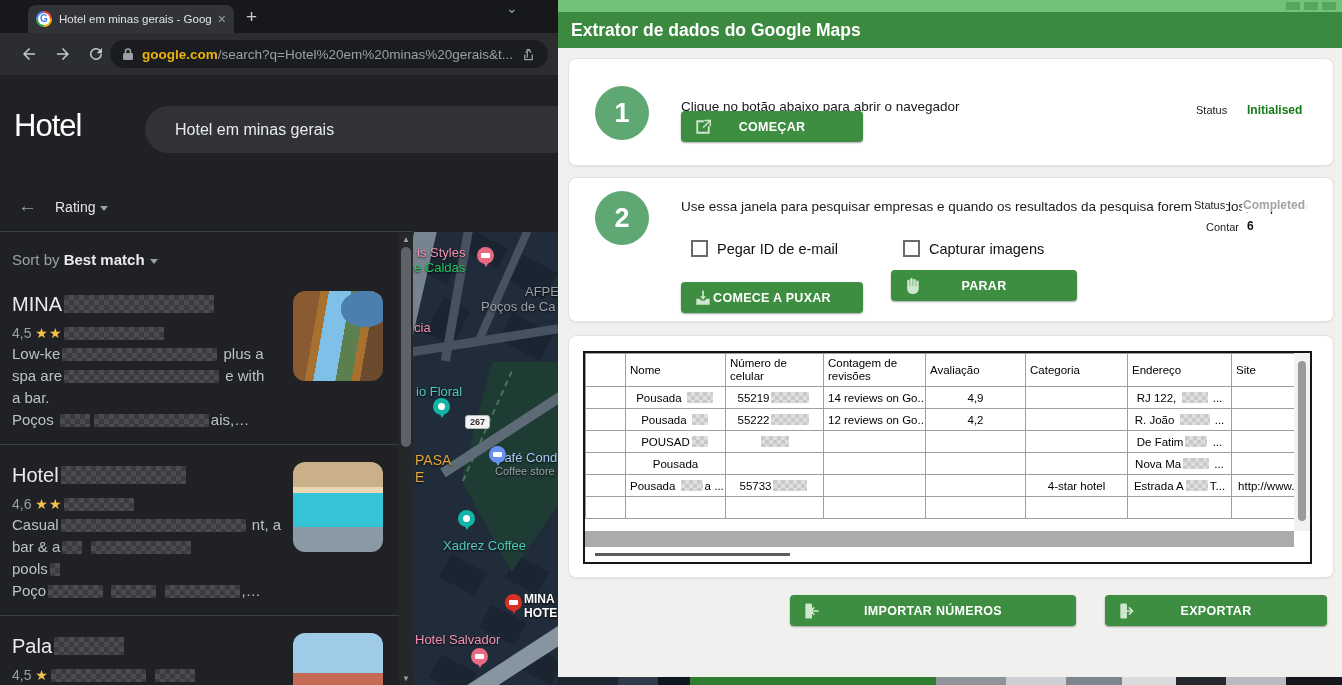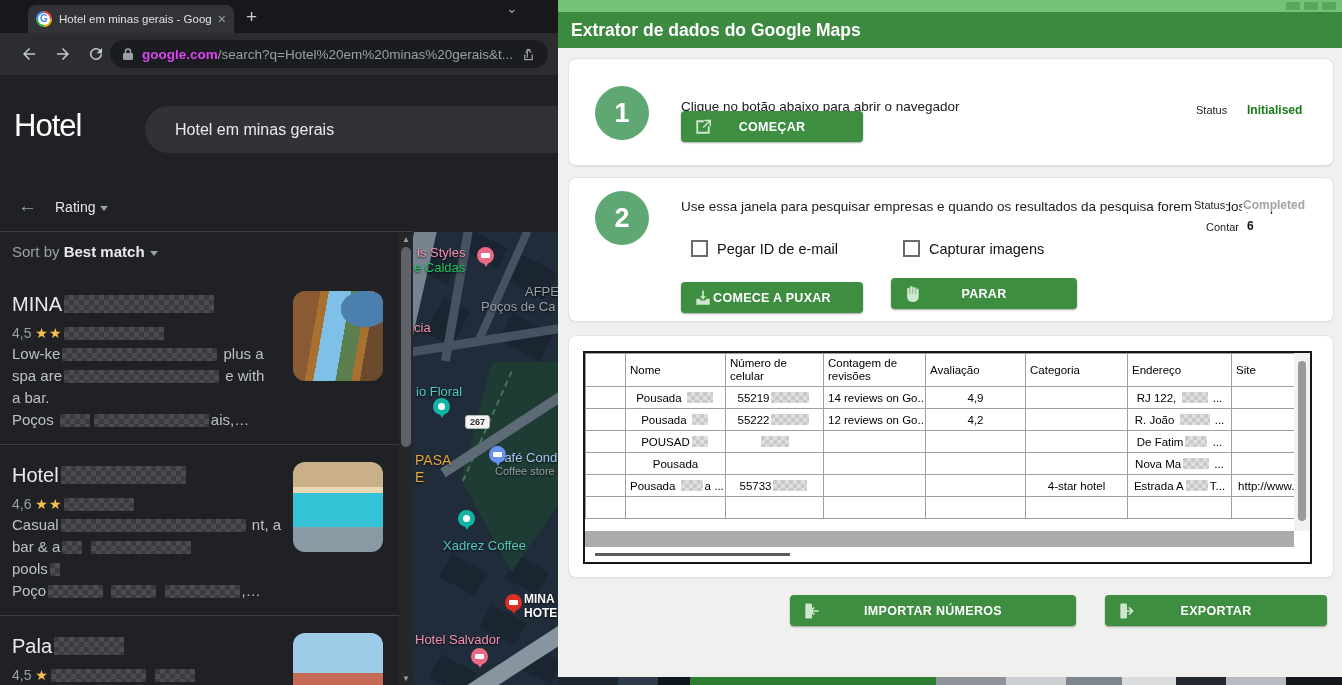--- a/index.html
+++ b/index.html
@@ -22,33 +22,33 @@
   .tab-close { color:#9aa0a6; font-size:14px; line-height:14px; }
   .newtab { position:absolute; left:246px; top:6px; color:#c7cacd; font-size:19px; }
   .tab-chevron { position:absolute; left:506px; top:0px; color:#9aa0a6; font-size:14px; }
   .navbar { position:absolute; left:0; top:33px; width:100%; height:42px; background:#2b2d31; }
   .navico { position:absolute; top:45px; width:18px; height:18px; }
   .navico svg { width:18px; height:18px; fill:#c7cacd; }
   .urlbox { position:absolute; left:110px; top:40px; width:438px; height:28px; border-radius:14px;
             background:#1b1c1f; display:flex; align-items:center; padding:0 12px; gap:8px; }
   .urlbox svg { flex:0 0 auto; }
   .url-text { font-size:13.5px; white-space:nowrap; overflow:hidden; flex:1; }
-  .url-domain { color:#d946ef; font-weight:bold;text-align:right; }
+  .url-domain { color:#eab308; font-weight:bold;text-align:right; }
   .url-rest { color:#9aa0a6; }
   .serp { position:absolute; left:0; top:75px; width:558px; height:610px; background:#202124; }
   .glogo { position:absolute; left:14px; top:33px; color:#fff; font-size:31px; font-weight:500; letter-spacing:-1px; }
   .searchbox { position:absolute; left:145px; top:31px; width:413px; height:47px;
                background:#303236; border-radius:24px 0 0 24px; display:flex; align-items:center; }
   .searchbox span { color:#e8eaed; font-size:16px; padding-left:30px; }
   .filter-back { position:absolute; left:18px; top:120px; color:#9aa0a6; font-size:19px; }
   .filter-rating { position:absolute; left:55px; top:124px; color:#e5e5e5; font-size:14px; }
   .caret { display:inline-block; width:0; height:0; border-left:4px solid transparent;
            border-right:4px solid transparent; border-top:5px solid #9aa0a6; margin-left:5px; vertical-align:middle; }
   .hdiv { position:absolute; left:0; top:156px; width:413px; height:1px; background:#3c4043; }
-  .sortrow { position:absolute; left:12px; top:168px; font-size:15px; color:#9aa0a6;text-align:right; }
+  .sortrow { position:absolute; left:12px; top:176px; font-size:15px; color:#9aa0a6;text-align:right; }
   .sortrow b { color:#e8eaed; font-weight:bold; }
   .results { position:absolute; left:0; top:199px; width:400px; }
   .result { position:relative; padding:17px 12px 13px 12px; border-bottom:1px solid #3c4043; }
   .r-title { color:#e8eaed; font-size:20px; line-height:26px; white-space:nowrap; overflow:hidden; }
   .r-rating { margin-top:6px; font-size:14px; color:#9aa0a6; line-height:20px; }
   .r-stars { color:#f7c04a; letter-spacing:1px; }
   .r-line { color:#bdc1c6; font-size:15px; line-height:22px; white-space:nowrap; overflow:hidden; width:275px; }
   .thumb { position:absolute; right:17px; top:17px; width:90px; height:90px; border-radius:12px; }
   .ph-balcony { background:
       radial-gradient(40px 30px at 80% 20%, #4b7fae 0 60%, transparent 61%),
@@ -295,21 +295,21 @@
       <span class="cb-label" style="left:148px;top:63px">Pegar ID de e-mail</span>
       <span class="cb" style="left:334px;top:62px"></span>
       <span class="cb-label" style="left:360px;top:63px">Capturar imagens</span>
       <button class="gbtn" style="left:112px;top:104px;width:182px">
         <svg viewBox="0 0 24 24">
           <path d="M11 3h2v7h2.5L12 14 8.5 10H11z" fill="#cfe6cf"></path>
           <path d="M4 13h4l1.5 2h5L16 13h4v7H4z" fill="#cfe6cf"></path>
           </svg>
         <span>COMECE A PUXAR</span>
       </button>
-      <button class="gbtn" style="left:322px;top:100px;width:186px">
+      <button class="gbtn" style="left:322px;top:92px;width:186px">
         <svg viewBox="0 0 24 24">
           <g fill="#cfe6cf">
               <rect x="5" y="4.5" width="3" height="9" rx="1.5"></rect>
               <rect x="8.6" y="2.5" width="3" height="11" rx="1.5"></rect>
           <rect x="12.2" y="3.5" width="3" height="10" rx="1.5"></rect>
               <rect x="15.8" y="5.5" width="3" height="8" rx="1.5"></rect>
           <path d="M5 12h13.8v3.5a6 6 0 0 1-6 6h-1.8a6 6 0 0 1-6-6z"></path>
             </g>
           </svg>
         <span>PARAR</span>

